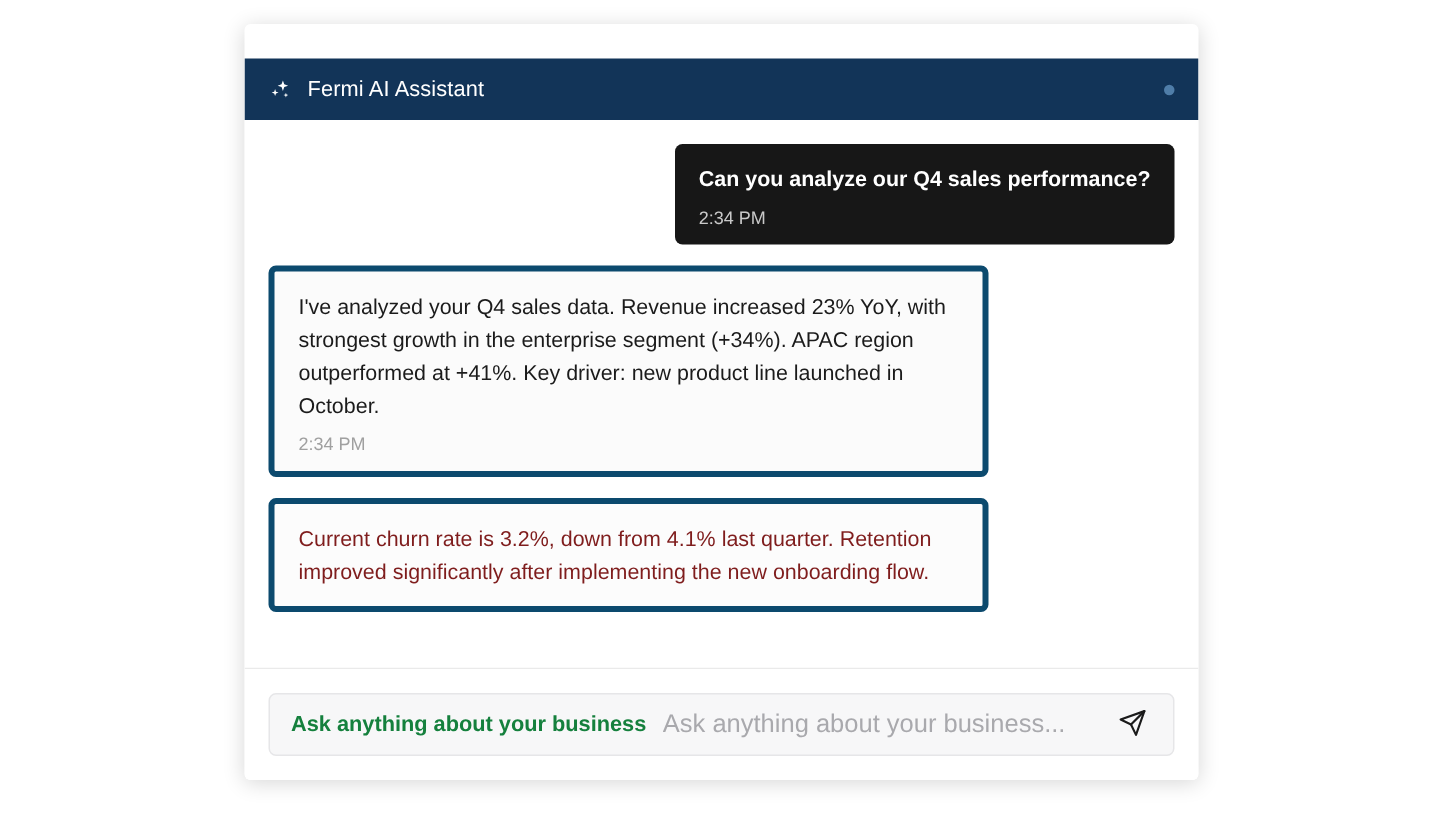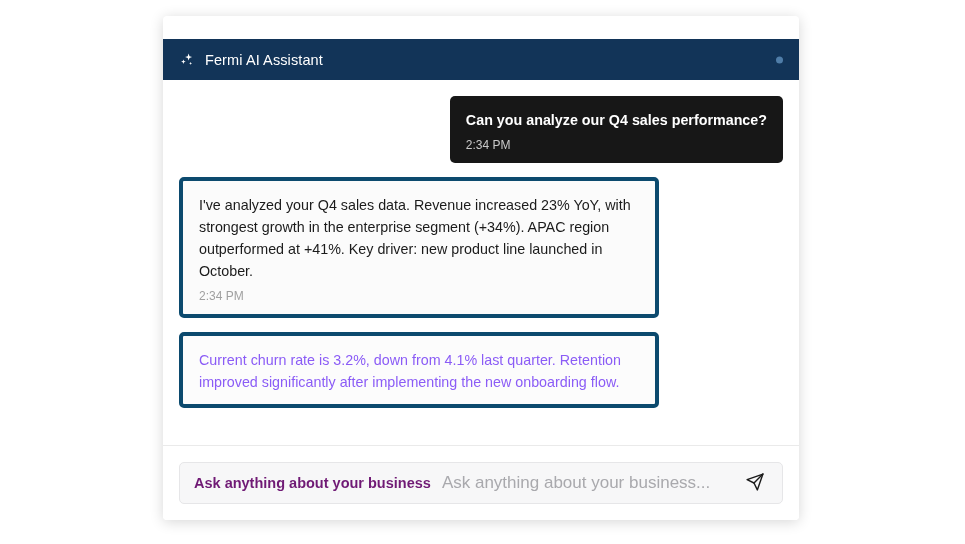--- a/index.html
+++ b/index.html
@@ -102,21 +102,21 @@
   }
 
   .bubble.bot {
     background: #fbfbfb;
     border: 4px solid #0c4a6e;
     color: #1b1b1b;
     width: 484px;
   }
 
   .bubble.bot.faded {
-    color: #8b5cf6;
+    color: #7f1d1d;
     background: #fcfcfc;
   }
 
   .msg-text {
     font-size: 14.3px;
     line-height: 22px;
     white-space: pre-wrap;
   }
 
   .bubble.user .msg-text {
@@ -149,21 +149,21 @@
     border-radius: 5px;
     display: flex;
     align-items: center;
     padding: 0 14px;
     box-sizing: border-box;
   }
 
   .composer-label {
     font-size: 14.5px;
     font-weight: bold;
-    color: #701a75;
+    color: #15803d;
     white-space: nowrap;
   }
 
   .composer-input {
     flex: 1 1 auto;
     border: none;
     outline: none;
     background: transparent;
     font-family: "Liberation Sans", sans-serif;
     font-size: 17px;

